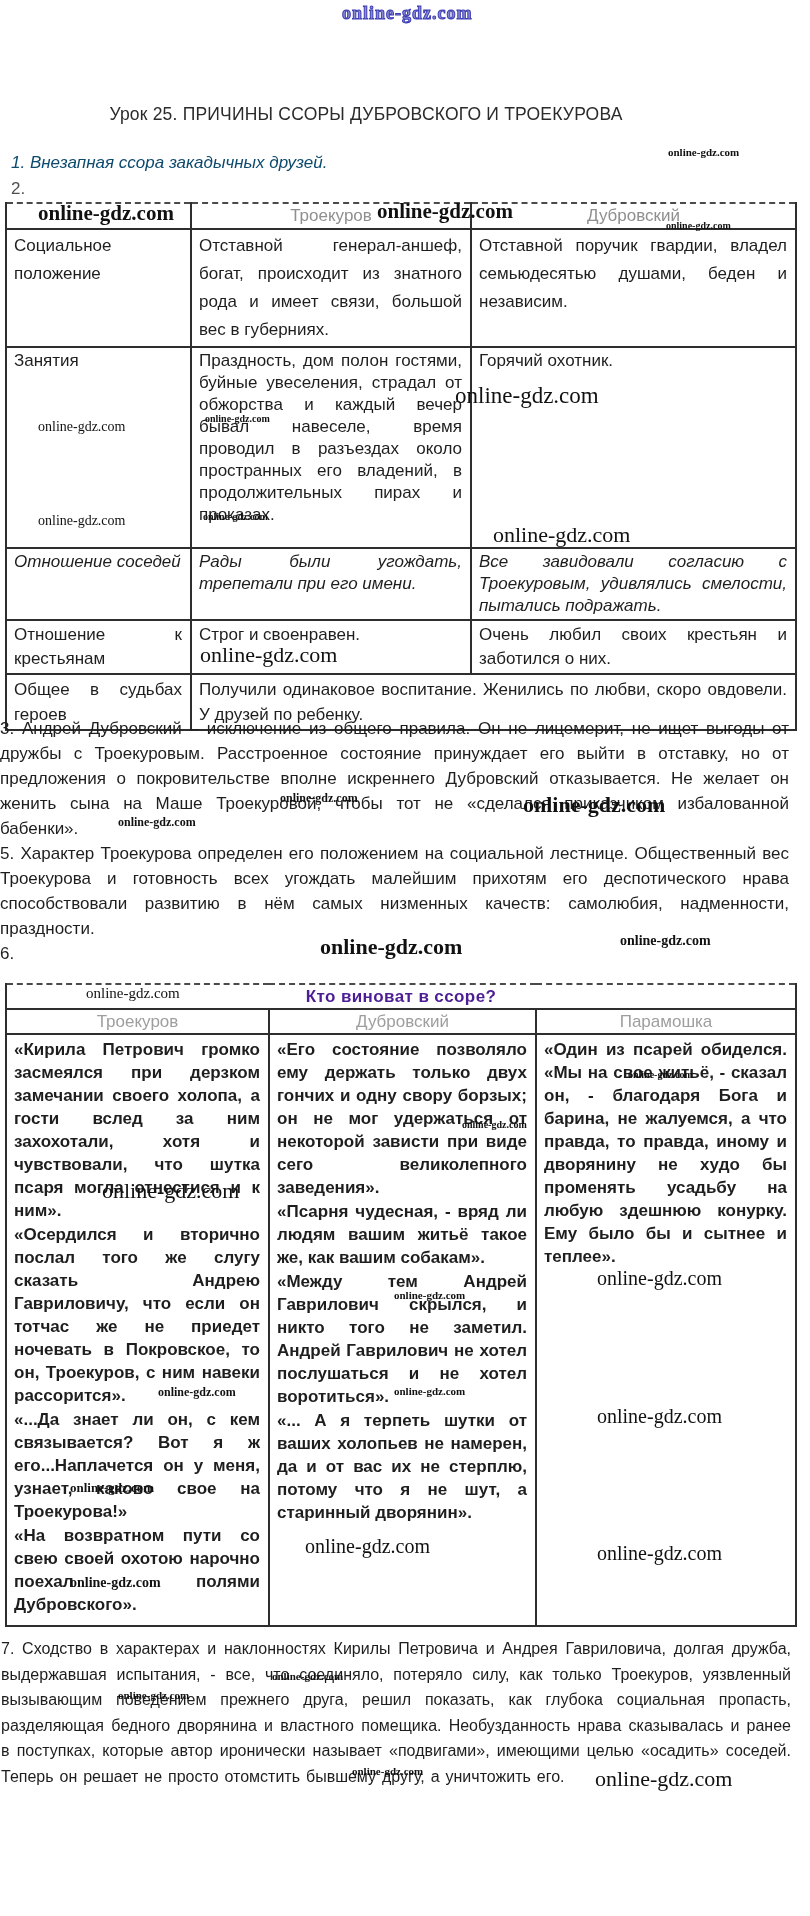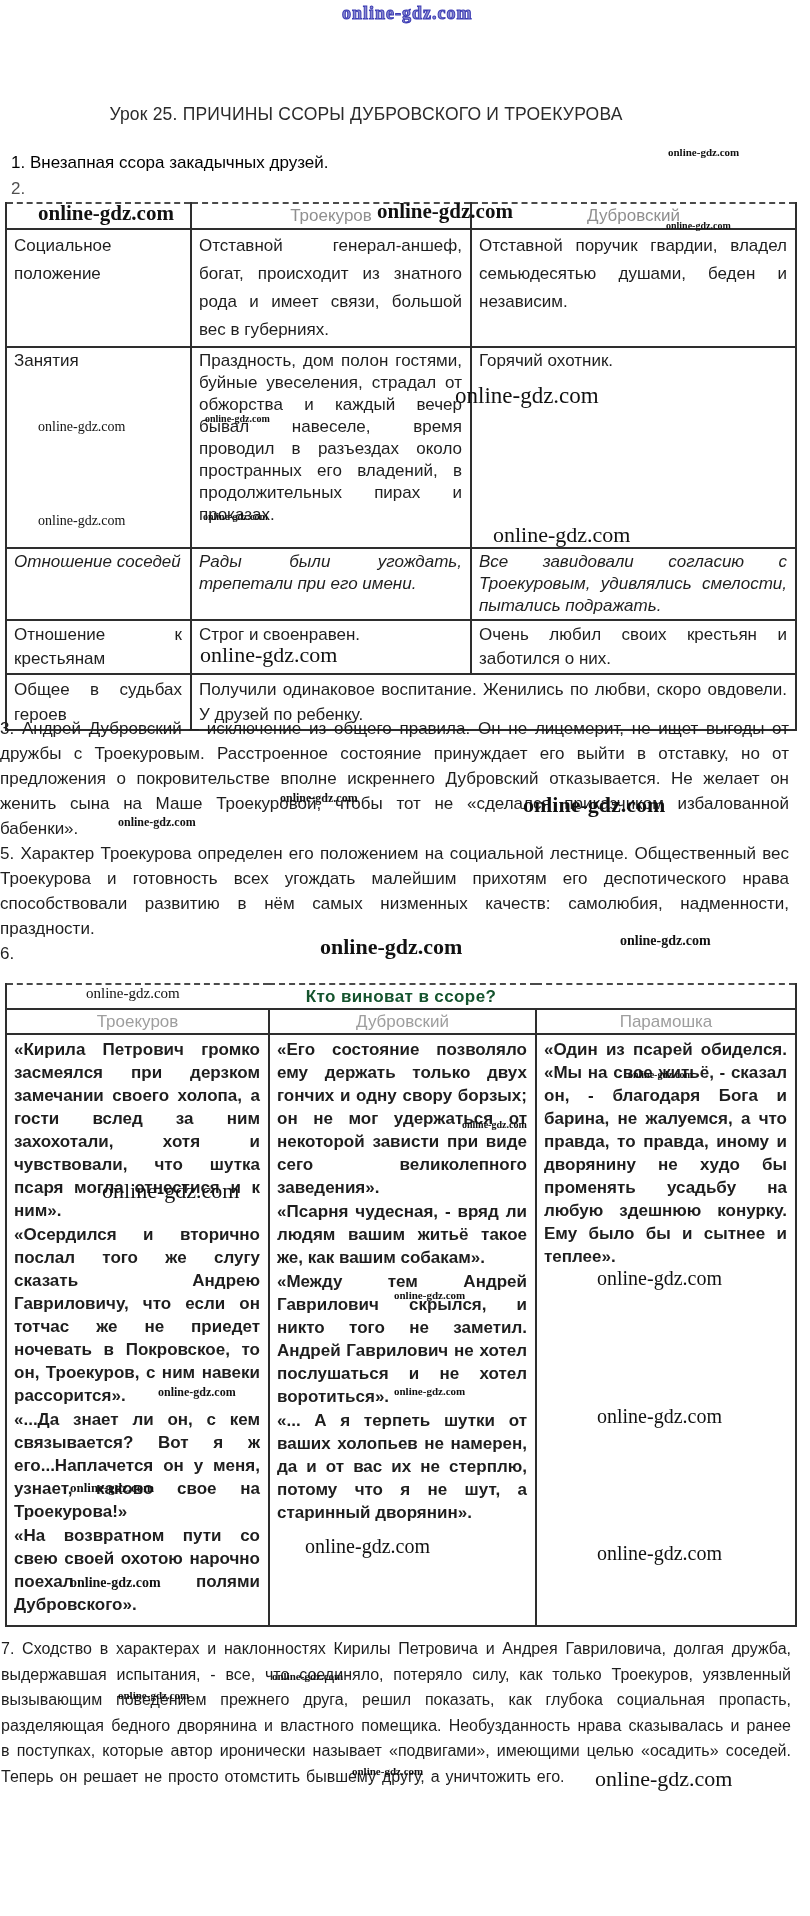--- a/index.html
+++ b/index.html
@@ -6,21 +6,21 @@
   .page {
     position:relative; width:810px; height:1916px; margin:0 auto;
     background:#ffffff; overflow:hidden;
     font-family:"Liberation Sans", sans-serif; color:#1e1e1e;
   }
   .doc-title {
     position:absolute; top:104px; left:0; width:732px;
     text-align:center; font-size:17.5px; color:#2b2b2b; letter-spacing:0.2px;
   }
   .item-line { position:absolute; left:11px; font-size:17px; }
-  .item-1 { top:153px; color:#000000; }
+  .item-1 { top:153px; color:#0c4a6e;font-style:italic; }
   .item-2 { top:179px; color:#4f4f4f; }
 
   table { border-collapse:collapse; table-layout:fixed; background:transparent; }
   td, th { border:2px solid #2e2e2e; font-size:17px; vertical-align:top;
            text-align:justify; padding:2px 8px 2px 7px; overflow:hidden; }
 
   .t-wrap1 { position:absolute; top:202px; left:5px; }
   .t1 { width:790px; }
   .t1 thead th {
     height:24px; font-weight:400; color:#8f8f8f; text-align:center;
@@ -30,21 +30,21 @@
   .t1 .r1 td { height:104px; line-height:28px; }
   .t1 .r2 td { height:195px; line-height:22px; }
   .t1 .r3 td { height:65px;  line-height:22px;font-style:italic; }
   .t1 .r4 td { height:44px;  line-height:24px;border-radius:11px; }
   .t1 .r5 td { height:42px;  line-height:25px; }
 
   .t-wrap2 { position:absolute; top:983px; left:5px; }
   .t2 { width:790px; }
   .t2 .htitle th {
     height:23px; text-align:center; vertical-align:middle; padding:0;
-    font-weight:700; font-size:17px; color:#14532d; letter-spacing:0.4px;
+    font-weight:700; font-size:17px; color:#4c1d95; letter-spacing:0.4px;
     border-top:2px dashed #4a4a4a; border-bottom:2px dashed #5a5a5a;
   }
   .t2 .hcols th {
     height:23px; font-weight:400; color:#9e9e9e; text-align:center;
     vertical-align:middle; padding:0; border-bottom:2px solid #2e2e2e;
   }
   .t2 tbody td { height:584px; line-height:23px; padding:3px 8px 3px 7px;font-weight:bold; }
   .t2 tbody p { margin:0 0 1px 0; }
 
   .block-a {

